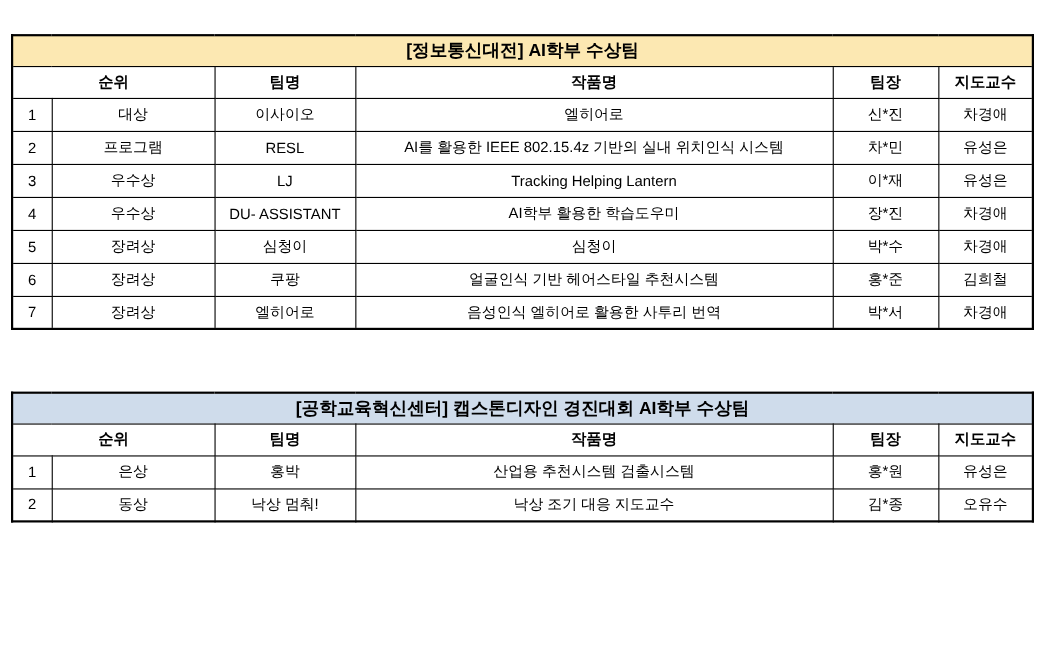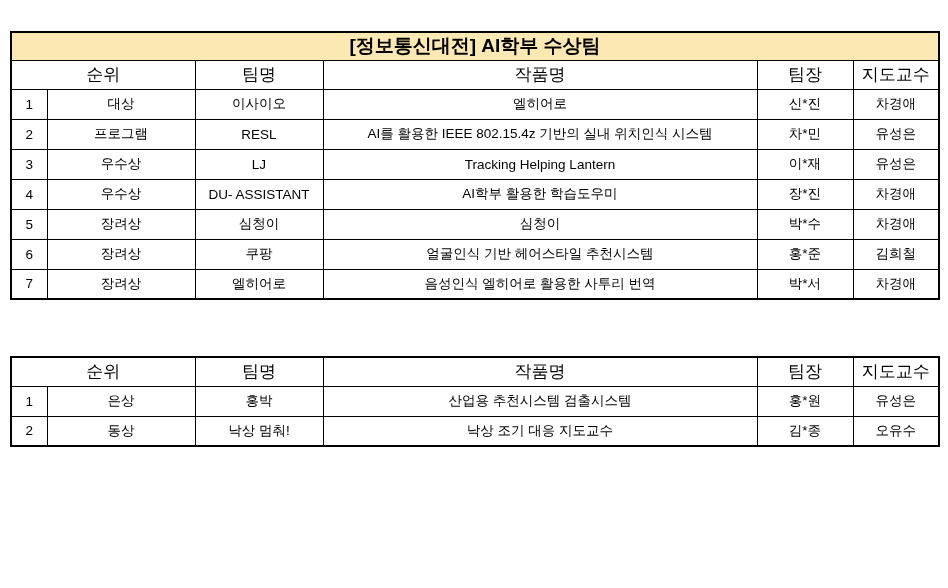--- a/index.html
+++ b/index.html
@@ -48,30 +48,30 @@
     height: 29px;
     padding: 0 6px;
     box-sizing: border-box;
     vertical-align: middle;
     white-space: nowrap;
     overflow: hidden;
   }
   .banner {
     text-align: center;
     font-weight: bold;
-    font-size: 19px;
+    font-size: 16px;
     height: 28px;
   }
   .banner-yellow { background: #fce8b2; }
   .banner-blue { background: #cfdceb; }
 
   .colhead {
     text-align: center;
-    font-weight: normal;
-    font-size: 17px;
+    font-weight: bold;
+    font-size: 14px;
     background: #ffffff;
   }
   td.c { text-align: center; }
   td.l { text-align: center; }
 
   
   col.c-no     { width: 36px; }
   col.c-prize  { width: 148px; }
   col.c-team   { width: 128px; }
   col.c-work   { width: 434px; }
@@ -173,20 +173,23 @@
       <colgroup>
         <col class="c-no">
           <col class="c-prize">
           <col class="c-team">
           <col class="c-work">
           <col class="c-leader">
           <col class="c-prof">
       </colgroup>
       <tbody>
         <tr>
+          <td class="banner banner-blue" colspan="6">[공학교육혁신센터] 캡스톤디자인 경진대회 AI학부 수상팀</td>
+        </tr>
+        <tr>
           <td class="colhead" colspan="2">순위</td>
           <td class="colhead">팀명</td>
           <td class="colhead">작품명</td>
           <td class="colhead">팀장</td>
           <td class="colhead">지도교수</td>
         </tr>
         <tr class="row-tall">
           <td class="c">1</td>
           <td class="c">은상</td>
           <td class="l">홍박</td>

